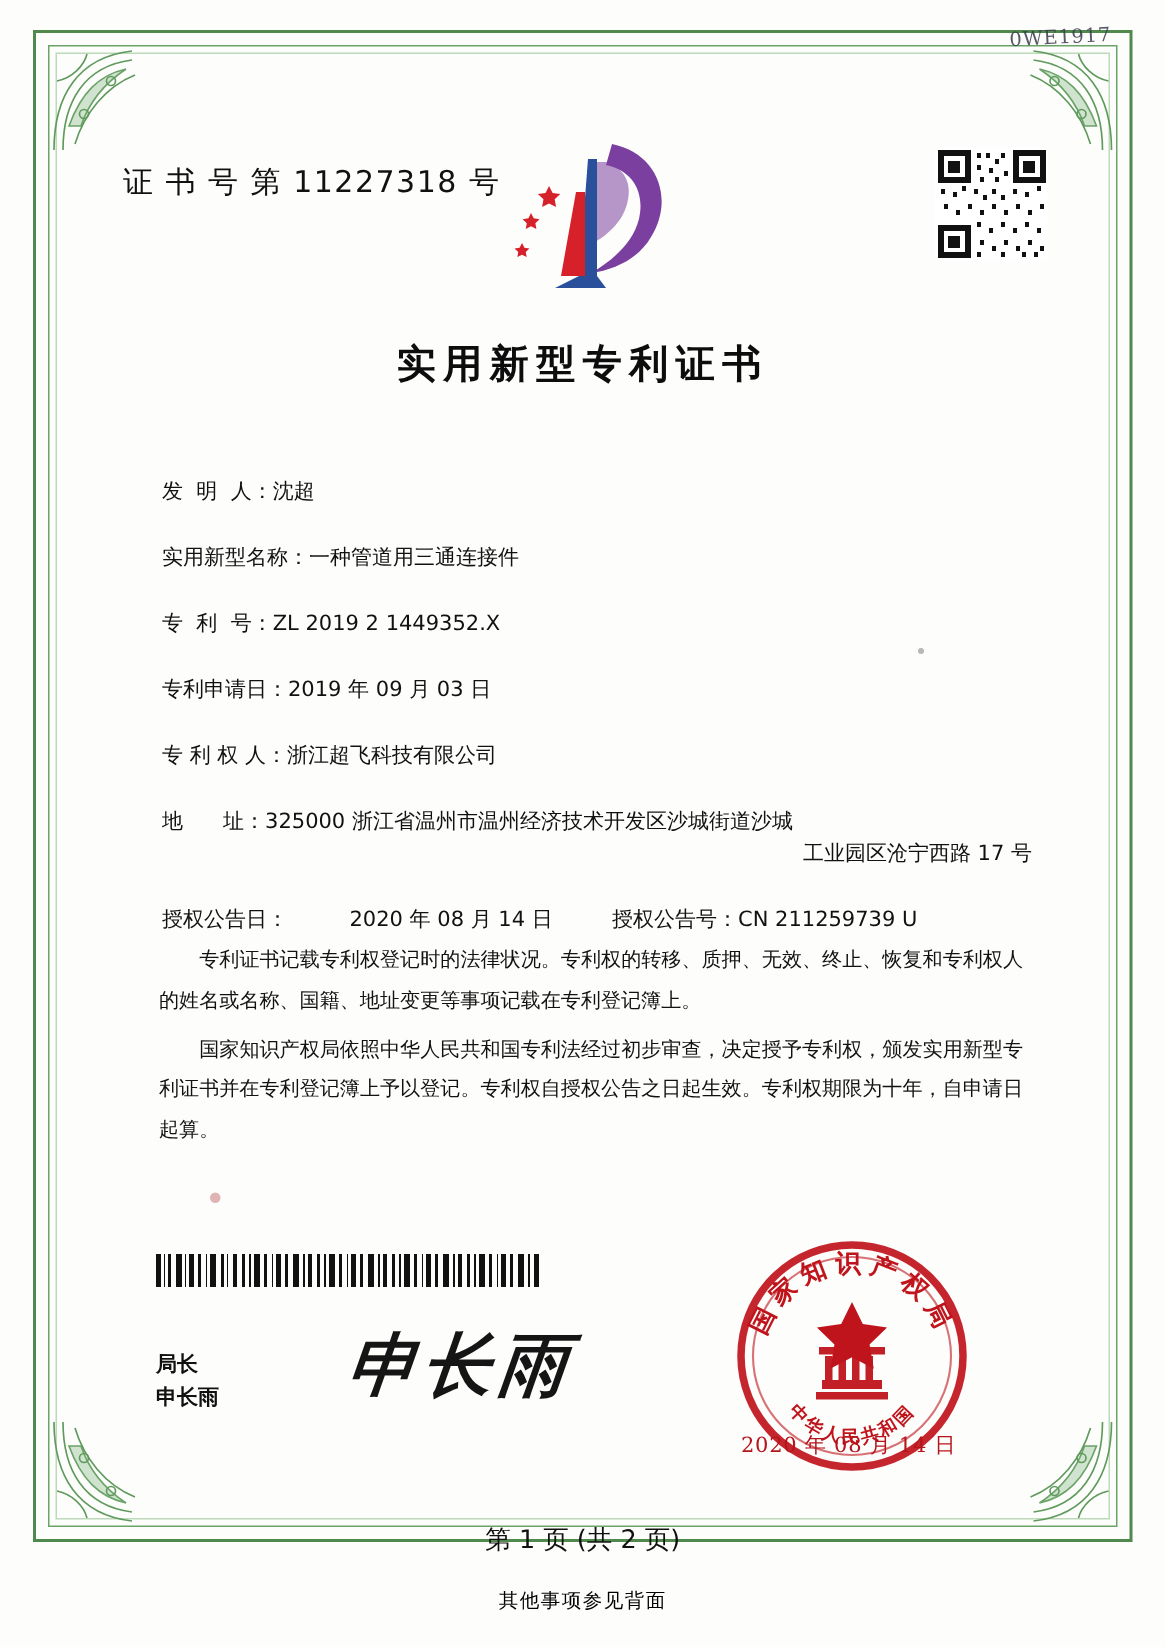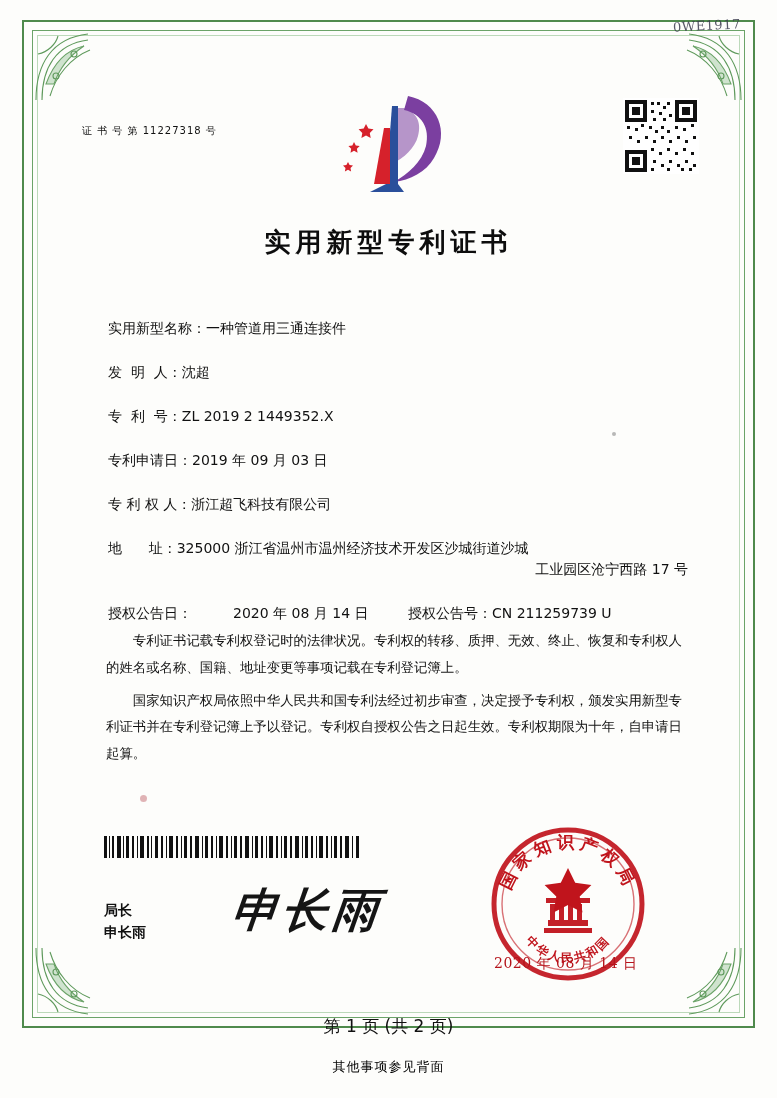--- a/index.html
+++ b/index.html
@@ -70,22 +70,22 @@
     color: #3b3b4e;
     letter-spacing: 0.5px;
     transform: rotate(-3deg);
     opacity: .85;
   }
 
   
   .cert-no {
     position: absolute;
     left: 82px;
-    top: 124px;
-    font-size: 10px;
+    top: 108px;
+    font-size: 20px;
     letter-spacing: 1px;
     color: #111;
   }
 
   .logo {
     position: absolute;
     left: 330px;
     top: 88px;
     width: 130px;
     height: 110px;
@@ -392,27 +392,27 @@
     </svg>
   </div>
 
   <div class="title">实用新型专利证书</div>
 
   <div class="stain2"></div>
 
   <div class="fields">
 
     <div class="field-row">
+      <span class="field-label">发  明  人：</span>
+      <span class="field-value">沈超</span>
+    </div>
+
+    <div class="field-row">
       <span class="field-label">实用新型名称：</span>
       <span class="field-value">一种管道用三通连接件</span>
-    </div>
-
-    <div class="field-row">
-      <span class="field-label">发  明  人：</span>
-      <span class="field-value">沈超</span>
     </div>
 
     <div class="field-row">
       <span class="field-label">专  利  号：</span>
       <span class="field-value">ZL 2019 2 1449352.X</span>
     </div>
 
     <div class="field-row">
       <span class="field-label">专利申请日：</span>
       <span class="field-value">2019 年 09 月 03 日</span>

